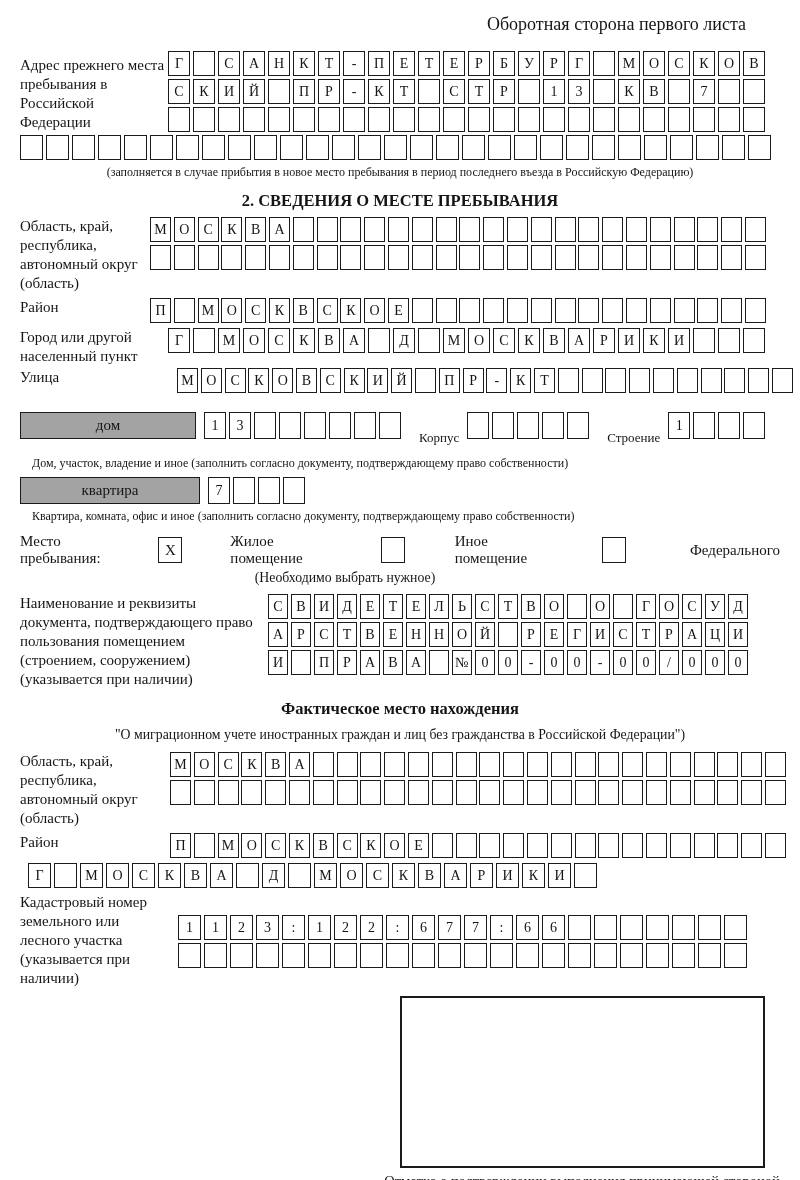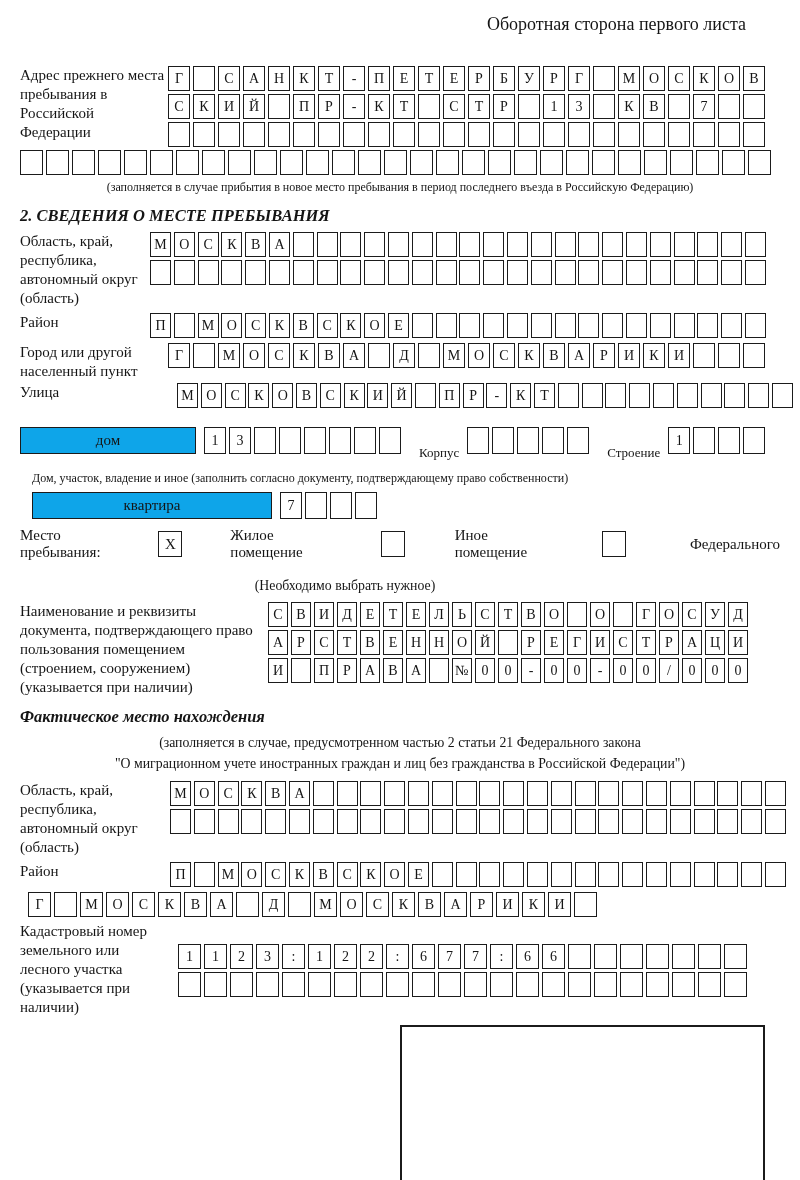--- a/index.html
+++ b/index.html
@@ -24,56 +24,56 @@
     height:25px;display:flex;align-items:center;justify-content:center;
     font-size:14px;flex:none;
   }
   .g24{gap:3px;}   .g24 .cell{width:22px;}
   .g26{gap:2.8px;} .g26 .cell{width:21px;}
   .g29{gap:3px;margin-top:3px;} .g29 .cell{width:23px;}
   .g21{gap:3px;}   .g21 .cell{width:20px;}
   .g22{gap:3px;}   .g22 .cell{width:23px;}
   .g8,.g5,.g4{gap:3px;} .g8 .cell,.g5 .cell,.g4 .cell{width:22px;height:27px;}
   .note{font-size:12px;text-align:center;margin-top:4px;line-height:17px;}
-  .sec-title{font-size:16.5px;font-weight:bold;margin:10px 0 6px 0;font-style:italic;}
+  .sec-title{font-size:16.5px;font-weight:bold;text-align:center;margin:10px 0 6px 0;}
   .named-box{
     box-sizing:border-box;border:1.8px solid #1b1b1b;height:27px;flex:none;
-    display:flex;align-items:center;justify-content:center;font-size:15px;background:#0ea5e9;
+    display:flex;align-items:center;justify-content:center;font-size:15px;background:#a3a3a3;
   }
   .house-box{width:176px;}
-  .apt-box{width:240px;margin-left:12px;}
+  .apt-box{width:180px;margin-left:0;}
   .inline-label{font-size:13px;line-height:27px;flex:none;margin-top:24px;}
   .house-row{display:flex;align-items:center;gap:8px;margin-top:7px;}
   .checkbox{
     box-sizing:border-box;border:1.7px solid #1b1b1b;width:24px;height:26px;flex:none;
     display:flex;align-items:center;justify-content:center;font-size:15px;background:#fff;
   }
   .stay-row{display:flex;align-items:center;margin-top:8px;gap:40px;}
   .stay-row .lbl{font-size:15px;}
-  .stay-note{font-size:13.8px;text-align:center;width:320px;margin:17px 0 0 165px;}
+  .stay-note{font-size:13.8px;text-align:center;width:320px;margin:3px 0 0 165px;}
   .center-note{font-size:13.8px;text-align:center;line-height:19px;margin-top:2px;}
   .stamp-box{
     box-sizing:border-box;border:2.2px solid #1b1b1b;background:#fff;
     width:365px;height:172px;margin:8px 0 0 380px;
   }
   .stamp-caption{
     width:400px;margin:4px 0 0 362px;text-align:center;
     font-size:14.5px;line-height:19.5px;
   }
   .mt8{margin-top:8px;} .mt10{margin-top:10px;}
   .ml8{margin-left:8px;} .ml10{margin-left:10px;}
 </style>
 </head>
 <body>
 
 <div class="page">
 
   <div class="corner-note">Оборотная сторона первого листа</div>
 
-  <div class="frow" style="margin-top:31px;">
+  <div class="frow" style="margin-top:16px;align-items:flex-end;">
     <div class="flabel w148">Адрес прежнего места пребывания в Российской Федерации</div>
     <div class="gcol">
       <div class="grid g24">
           <div class="cell">Г</div>
           <div class="cell"></div>
           <div class="cell">С</div>
           <div class="cell">А</div>
           <div class="cell">Н</div>
           <div class="cell">К</div>
           <div class="cell">Т</div>
@@ -372,20 +372,21 @@
 
   <div class="house-row" style="margin-top:5px;">
     <div class="named-box apt-box">квартира</div>
     <div class="grid g4">
         <div class="cell">7</div>
         <div class="cell"></div>
         <div class="cell"></div>
         <div class="cell"></div>
       </div>
   </div>
+  <div class="note" style="text-align:left;margin-left:12px;">Квартира, комната, офис и иное (заполнить согласно документу, подтверждающему право собственности)</div>
 
   <div class="stay-row">
     <span class="lbl">Место пребывания:</span>
     <span class="checkbox" style="margin-left:10px;">X</span>
     <span class="lbl" style="margin-left:8px;">Жилое помещение</span>
     <span class="checkbox" style="margin-left:26px;"></span>
     <span class="lbl" style="margin-left:10px;">Иное помещение</span>
     <span class="checkbox" style="margin-left:30px;"></span>
     <span class="lbl" style="margin-left:24px;">Федерального</span>
   </div>
@@ -460,21 +461,20 @@
           <div class="cell">0</div>
           <div class="cell">/</div>
           <div class="cell">0</div>
           <div class="cell">0</div>
           <div class="cell">0</div>
         </div>
     </div>
   </div>
 
   <div class="sec-title mt10">Фактическое место нахождения</div>
-  <div class="center-note">(заполняется в случае, предусмотренном частью 2 статьи 21 Федерального закона</div>
   <div class="center-note">"О миграционном учете иностранных граждан и лиц без гражданства в Российской Федерации")</div>
 
   <div class="frow mt8">
     <div class="flabel w150">Область, край, республика, автономный округ (область)</div>
     <div class="gcol">
       <div class="grid g26">
           <div class="cell">М</div>
           <div class="cell">О</div>
           <div class="cell">С</div>
           <div class="cell">К</div>

